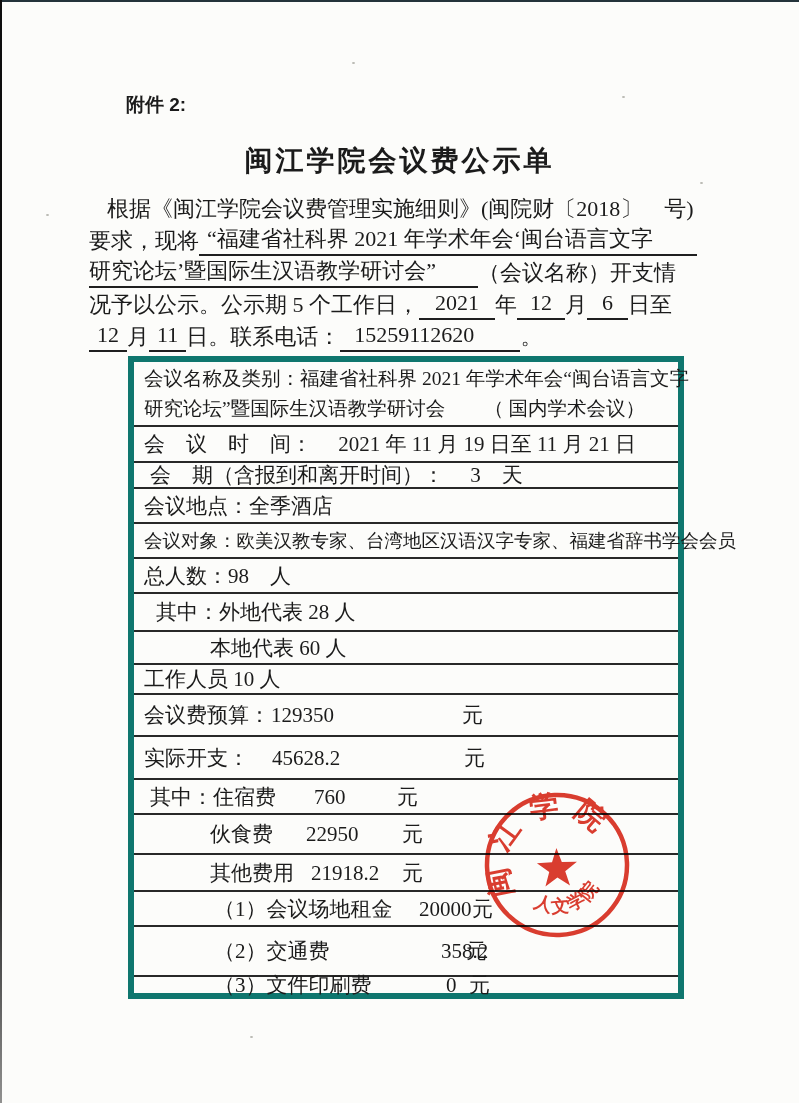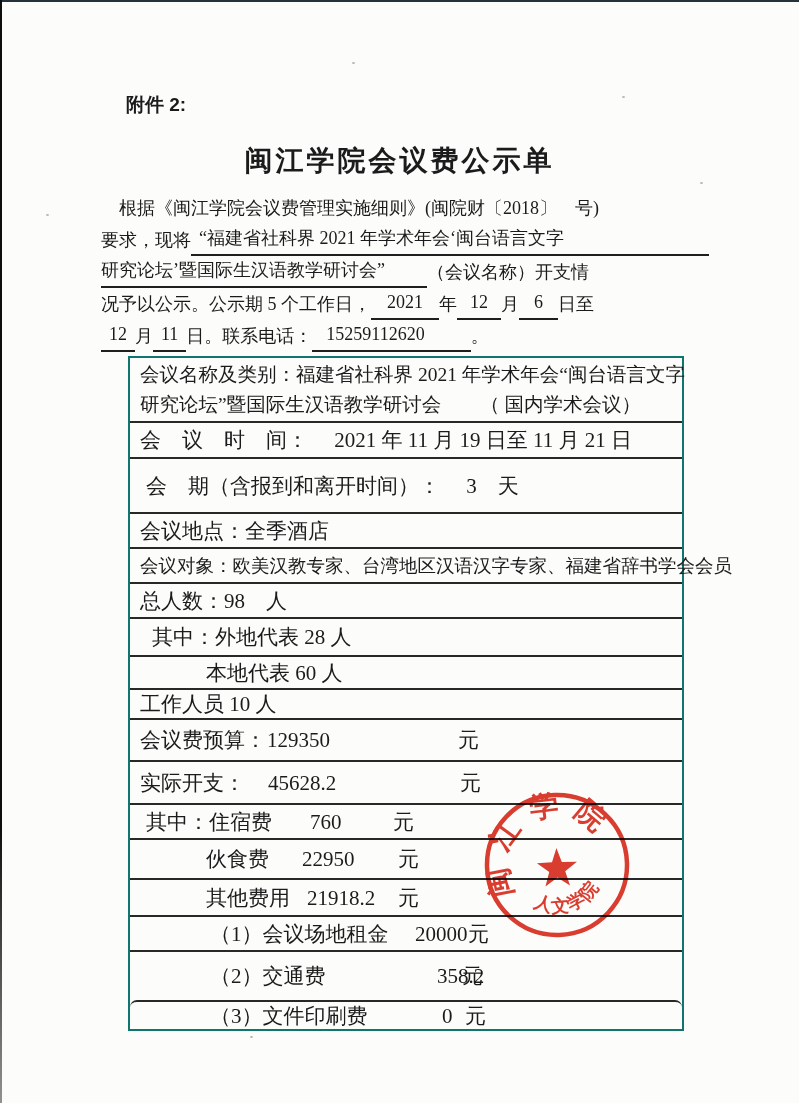--- a/index.html
+++ b/index.html
@@ -20,65 +20,65 @@
     font-family:"Liberation Sans","DejaVu Sans",sans-serif;
     font-weight:700;font-size:19px;white-space:nowrap;
   }
   .doc-title{
     position:absolute;left:0;top:142px;width:100%;text-align:center;
     font-family:"Liberation Sans","DejaVu Sans",sans-serif;
     font-weight:700;font-size:28px;letter-spacing:3px;white-space:nowrap;
   }
 
   
-  .para{position:absolute;left:101px;top:192px;width:608px;font-size:18px;}
+  .para{position:absolute;left:89px;top:192px;width:608px;font-size:22px;}
   .pline{height:32px;line-height:31px;white-space:nowrap;display:flex;align-items:flex-end;}
   .pline span{display:inline-block;line-height:31px;}
   .indent1{margin-left:18px;}
   .u{border-bottom:2px solid #1f1f1f;}
   .u-fill{flex:1 1 auto;padding-left:8px;}
   .u-blank{width:42px;border-bottom:2px solid #1f1f1f;}
   .u-num{text-align:left;}
   .u-y{padding:0 16px;} .u-m{padding:0 13px;} .u-d{padding:0 15px;}
   .u-m2{padding:0 8px;} .u-d2{padding:0 8px;}
   .u-phone{padding-left:14px;padding-right:46px;}
 
   
   .fee-table{
     position:absolute;left:128px;top:356px;width:556px;
-    box-sizing:border-box;border:2px solid #0f766e;background:transparent;
+    box-sizing:border-box;border:6px solid #0f766e;background:transparent;
   }
   .trow{
     position:relative;box-sizing:border-box;
     border-top:2px solid #282828;
     display:flex;align-items:center;
     padding-left:10px;font-size:21px;white-space:nowrap;
   }
   .trow .lbl{display:inline-block;}
   .trow .val,.trow .unit{
     position:absolute;top:50%;transform:translateY(-50%);
   }
   .r0{height:63px;border-top:none;display:block;padding-top:2px;font-size:19.5px;}
   .r0 .lbl,.r0 .lbl2{display:block;line-height:30px;}
   .r1{height:36px;}
-  .r2{height:55px;padding-left:16px;}
+  .r2{height:26px;padding-left:16px;}
   .r3{height:35px;}
   .r4{height:35px;font-size:18.5px;}
   .r5{height:35px;}
   .r6{height:38px;padding-left:22px;}
   .r7{height:33px;padding-left:76px;}
   .r8{height:30px;}
   .r9{height:42px;}
   .r10{height:43px;}
   .r11{height:35px;padding-left:16px;}
   .r12{height:40px;padding-left:76px;}
   .r13{height:37px;padding-left:76px;}
   .r14{height:35px;padding-left:80px;}
   .r15{height:50px;padding-left:80px;}
-  .r16{height:29px;padding-left:80px;border-radius:7px;}
+  .r16{height:18px;padding-left:80px;}
   .r9 .val{left:137px;}  .r9 .unit{left:328px;}
   .r10 .val{left:138px;} .r10 .unit{left:330px;}
   .r11 .val{left:180px;text-align:right;} .r11 .unit{left:263px;}
   .r12 .val{left:172px;} .r12 .unit{left:268px;}
   .r13 .val{left:177px;} .r13 .unit{left:268px;}
   .r14 .val{left:285px;} .r14 .unit{left:338px;}
   .r15 .val{left:275px;margin-left:32px;} .r15 .unit{left:332px;}
   .r16 .val{left:312px;} .r16 .unit{left:335px;}
 
   

